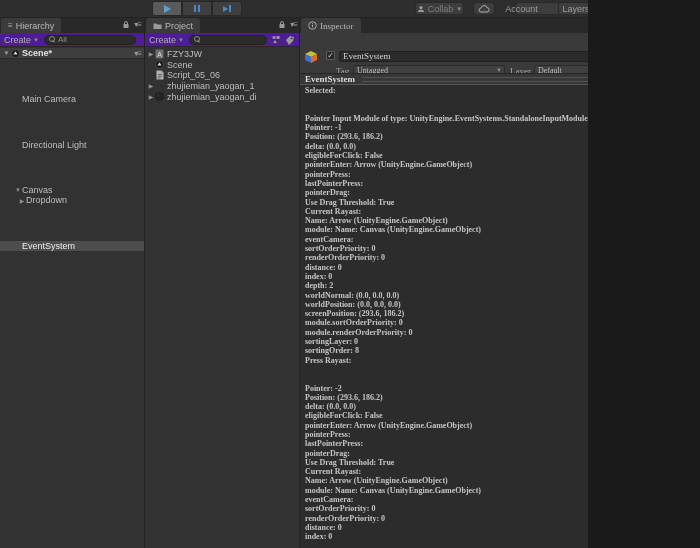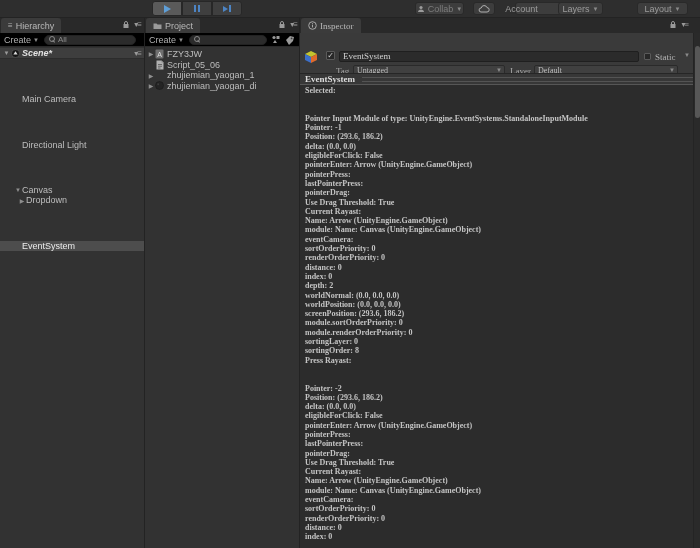--- a/index.html
+++ b/index.html
@@ -1,18 +1,18 @@
 <!DOCTYPE html>
 <html><head>
 <meta charset="utf-8">
 <style>
   * { margin:0; padding:0; box-sizing:border-box; }
   html,body { background:#1a1a1a; }
   #app {
-    position:relative; width:700px; height:548px; overflow:hidden;
+    position:relative; width:588px; height:548px; overflow:hidden;
     background:#2e2e2e; font-family:"Liberation Sans", sans-serif;
     color:#b8b8b8; font-size:9px; cursor:default;
   }
   .abs { position:absolute; }
 
   
   .main-toolbar { left:0; top:0; width:700px; height:18px; background:#2e2e2e; border-bottom:1px solid #232323; }
   .playgroup { position:absolute; left:152px; top:1px; display:flex; }
   .tbtn { width:30px; height:15px; background:#3f3f3f; border:1px solid #272727; display:flex; align-items:center; justify-content:center; }
   .tbtn:first-child { border-radius:3px 0 0 3px; }
@@ -33,35 +33,35 @@
   #hierarchy { left:0; width:145px; background:#323232; border-right:1px solid #232323; }
   #project   { left:145px; width:155px; background:#323232; border-right:1px solid #232323; }
   #inspector { left:300px; width:400px; background:#3a3a3a;font-family:Liberation Serif, serif; }
 
   .tabbar { position:absolute; left:0; top:0; right:0; height:15px; background:#292929; }
   .tab { position:absolute; left:1px; top:0; height:15px; padding:0 7px; background:#3b3b3b; border-radius:3px 3px 0 0;
          display:flex; align-items:center; gap:3px; color:#b8b8b8; font-size:9px; }
   .corner-icons { position:absolute; top:2px; display:flex; gap:4px; align-items:center; }
   .icn-menu { font-size:8px; color:#9a9a9a; letter-spacing:-1px; }
 
-  .ptoolbar { position:absolute; left:0; top:15px; right:0; height:14px; background:#000000; border-bottom:1px solid #292929;
+  .ptoolbar { position:absolute; left:0; top:15px; right:0; height:14px; background:#4c1d95; border-bottom:1px solid #292929;
               display:flex; align-items:center; }
   .create { display:flex; align-items:center; gap:2px; margin-left:4px; color:#b0b0b0; }
   .create .caret { font-size:6px; color:#8a8a8a; }
   .searchpill { height:10px; background:#2b2b2b; border:1px solid #222; border-radius:6px; display:flex; align-items:center;
                 padding:0 4px; gap:2px; color:#8d8d8d; font-size:8px; }
   .mag { width:7px; height:7px; position:relative; flex:none; }
   .mag::before { content:""; position:absolute; left:0; top:0; width:4px; height:4px; border:1px solid #8a8a8a; border-radius:50%; }
   .mag::after { content:""; position:absolute; left:4px; top:4px; width:3px; height:1px; background:#8a8a8a; transform:rotate(45deg); transform-origin:0 0; }
 
   
   .scene-row { position:absolute; left:0; top:30px; right:0; height:11px; background:#3e3e3e; border-bottom:1px solid #2c2c2c;
                display:flex; align-items:center; }
   .scene-row .arrow { width:9px; text-align:center; font-size:6px; color:#9a9a9a; margin-left:2px; }
-  .scene-row .lbl { color:#e2e2e2; font-weight:bold; margin-left:2px;font-style:italic; }
+  .scene-row .lbl { color:#e2e2e2; font-weight:bold; margin-left:2px; }
   .scene-row .icn-menu { position:absolute; right:3px; top:1px; }
   .tree { position:absolute; left:0; right:0; }
   #hierarchy .tree { top:41px; }
   #project .tree { top:30.5px; }
   .trow { display:flex; align-items:center; height:10.4px; color:#bdbdbd; }
   #project .trow { height:10.7px; }
   .trow.sel { background:#4d4d4d; color:#ececec; }
   .trow .arrow { width:8px; flex:none; text-align:center; font-size:6px; color:#8e8e8e; }
   .trow.ind1 { padding-left:14px;margin-top:35px; }
   .trow.ind2 { padding-left:18px; }
@@ -263,20 +263,30 @@
     <div class="tree">
         <div class="trow">
           <span class="arrow">▶</span>
           <span class="ricon">
             <svg width="9" height="10" viewBox="0 0 9 10">
               <rect x="0.5" y="0.5" width="8" height="9" rx="1" fill="#6f6f6f"></rect>
               <text x="4.5" y="7.5" font-size="7" font-family="Liberation Sans, sans-serif" fill="#e0e0e0" text-anchor="middle">A</text>
             </svg>
           </span>
           <span class="lbl">FZY3JW</span>
+        </div>
+        <div class="trow">
+          <span class="arrow"></span>
+          <span class="ricon">
+            <svg width="9" height="9" viewBox="0 0 9 9">
+              <circle cx="4.5" cy="4.5" r="4" fill="#161616" stroke="#6e6e6e" stroke-width="0.5"></circle>
+              <path d="M4.5 2.2L6.6 5.6H2.4z" fill="#dcdcdc"></path>
+            </svg>
+          </span>
+          <span class="lbl">Scene</span>
         </div>
         <div class="trow">
           <span class="arrow"></span>
           <span class="ricon">
             <svg width="8" height="10" viewBox="0 0 8 10">
               <path d="M0.5 0.5h5l2 2v7h-7z" fill="#b0b0b0"></path>
               <path d="M5.5 0.5v2h2z" fill="#8a8a8a"></path>
               <rect x="2" y="4" width="4" height="0.8" fill="#555"></rect>
               <rect x="2" y="5.8" width="4" height="0.8" fill="#555"></rect>
               <rect x="2" y="7.6" width="2.5" height="0.8" fill="#555"></rect>

